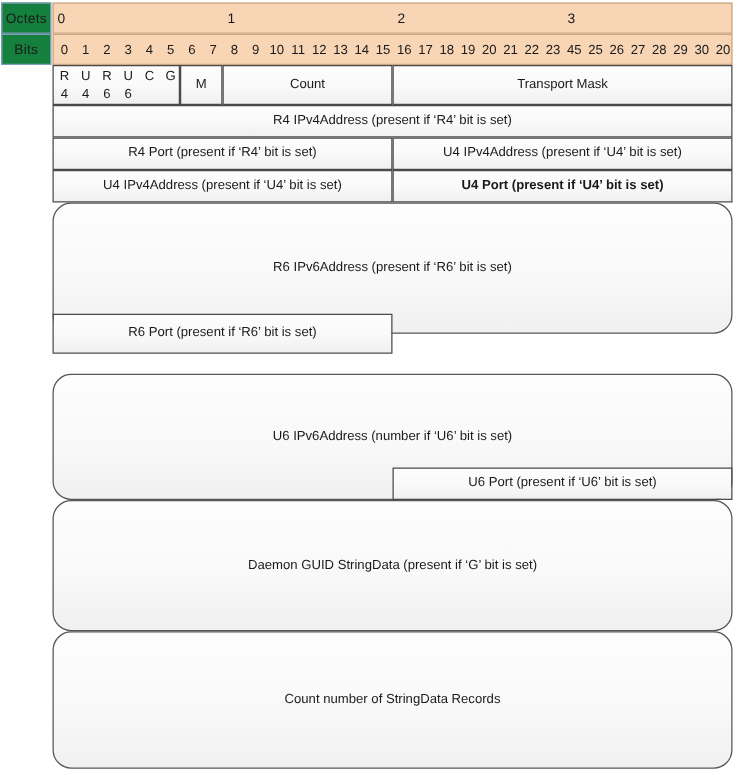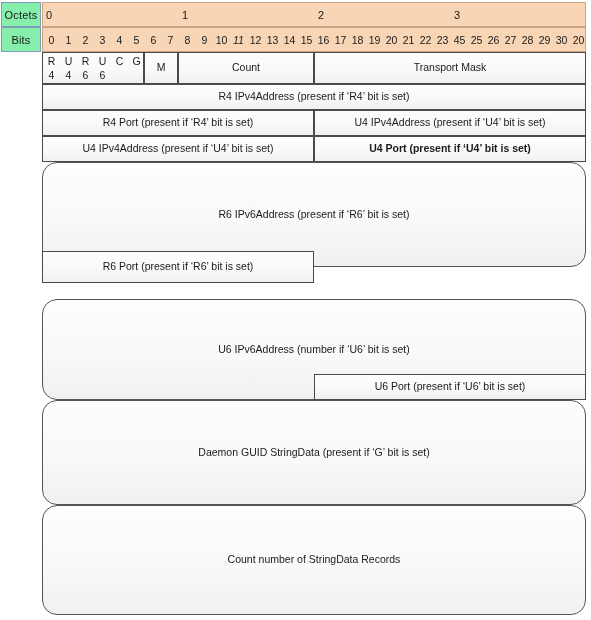--- a/index.html
+++ b/index.html
@@ -20,21 +20,21 @@
     width: 591px;
     height: 620px;
     overflow: hidden;
   }
 
   
   .label-cell {
     position: absolute;
     left: 1px;
     width: 40px;
-    background: #86efac;
+    background: #15803d;
     border: 1px solid #7f9db9;
     box-sizing: border-box;
     font-size: 11px;
     color: #1a1a1a;
     display: flex;
     align-items: center;
     justify-content: center;
     letter-spacing: .2px;
   }
   #label-octets { top: 2px;  height: 25px; }
@@ -123,21 +123,21 @@
       <div class="bit-tick" style="left: 17px; width: 17px;">1</div>
       <div class="bit-tick" style="left: 34px; width: 17px;">2</div>
       <div class="bit-tick" style="left: 51px; width: 17px;">3</div>
       <div class="bit-tick" style="left: 68px; width: 17px;">4</div>
       <div class="bit-tick" style="left: 85px; width: 17px;">5</div>
       <div class="bit-tick" style="left: 102px; width: 17px;">6</div>
       <div class="bit-tick" style="left: 119px; width: 17px;">7</div>
       <div class="bit-tick" style="left: 136px; width: 17px;">8</div>
       <div class="bit-tick" style="left: 153px; width: 17px;">9</div>
       <div class="bit-tick" style="left: 170px; width: 17px;">10</div>
-      <div class="bit-tick" style="left: 187px; width: 17px; font-style: italic;">11</div>
+      <div class="bit-tick" style="left: 187px; width: 17px;">11</div>
       <div class="bit-tick" style="left: 204px; width: 17px;">12</div>
       <div class="bit-tick" style="left: 221px; width: 17px;">13</div>
       <div class="bit-tick" style="left: 238px; width: 17px;">14</div>
       <div class="bit-tick" style="left: 255px; width: 17px;">15</div>
       <div class="bit-tick" style="left: 272px; width: 17px;">16</div>
       <div class="bit-tick" style="left: 289px; width: 17px;">17</div>
       <div class="bit-tick" style="left: 306px; width: 17px;">18</div>
       <div class="bit-tick" style="left: 323px; width: 17px;">19</div>
       <div class="bit-tick" style="left: 340px; width: 17px;">20</div>
       <div class="bit-tick" style="left: 357px; width: 17px;">21</div>

